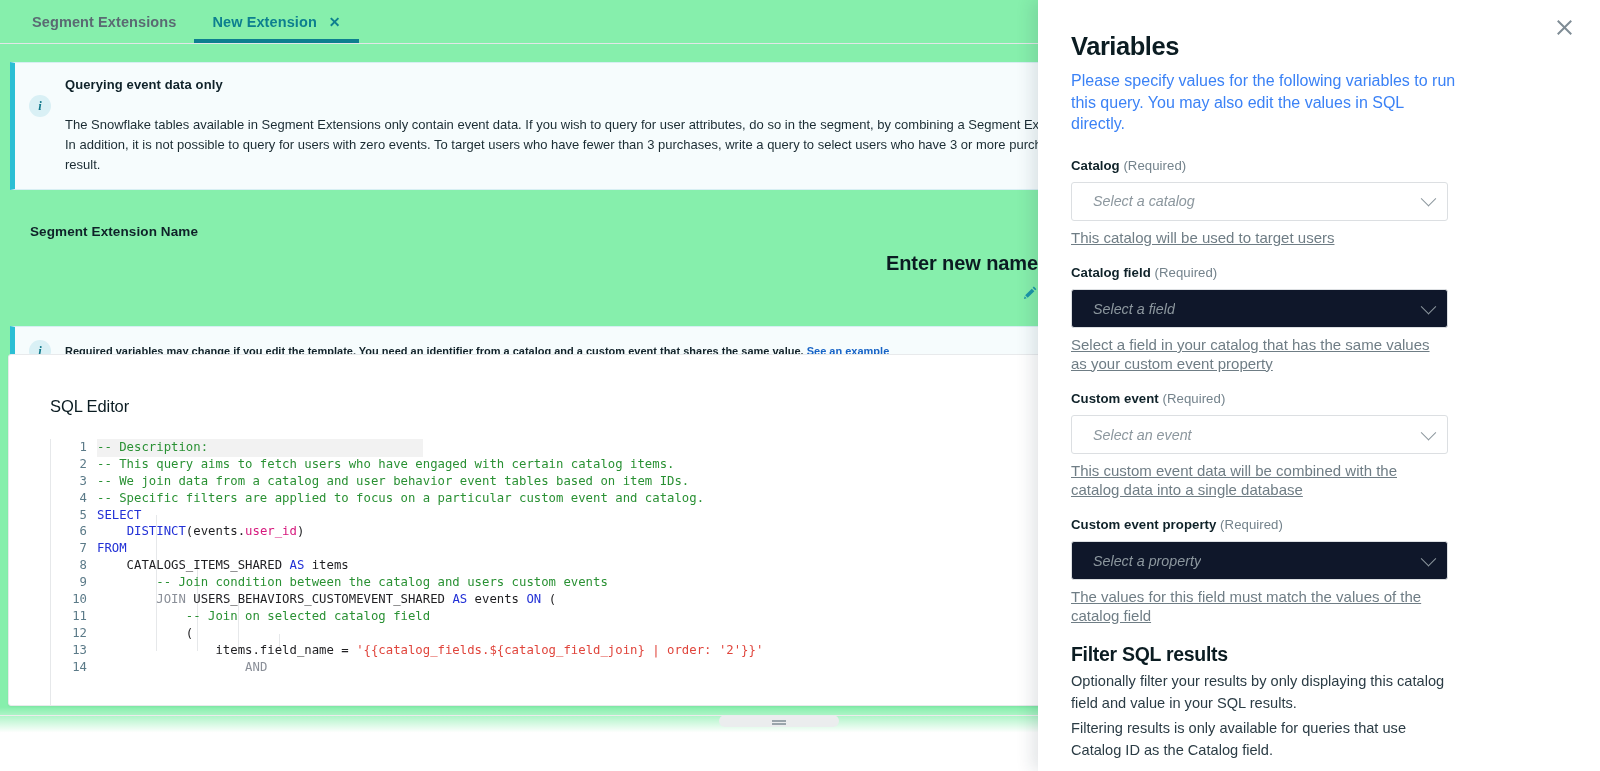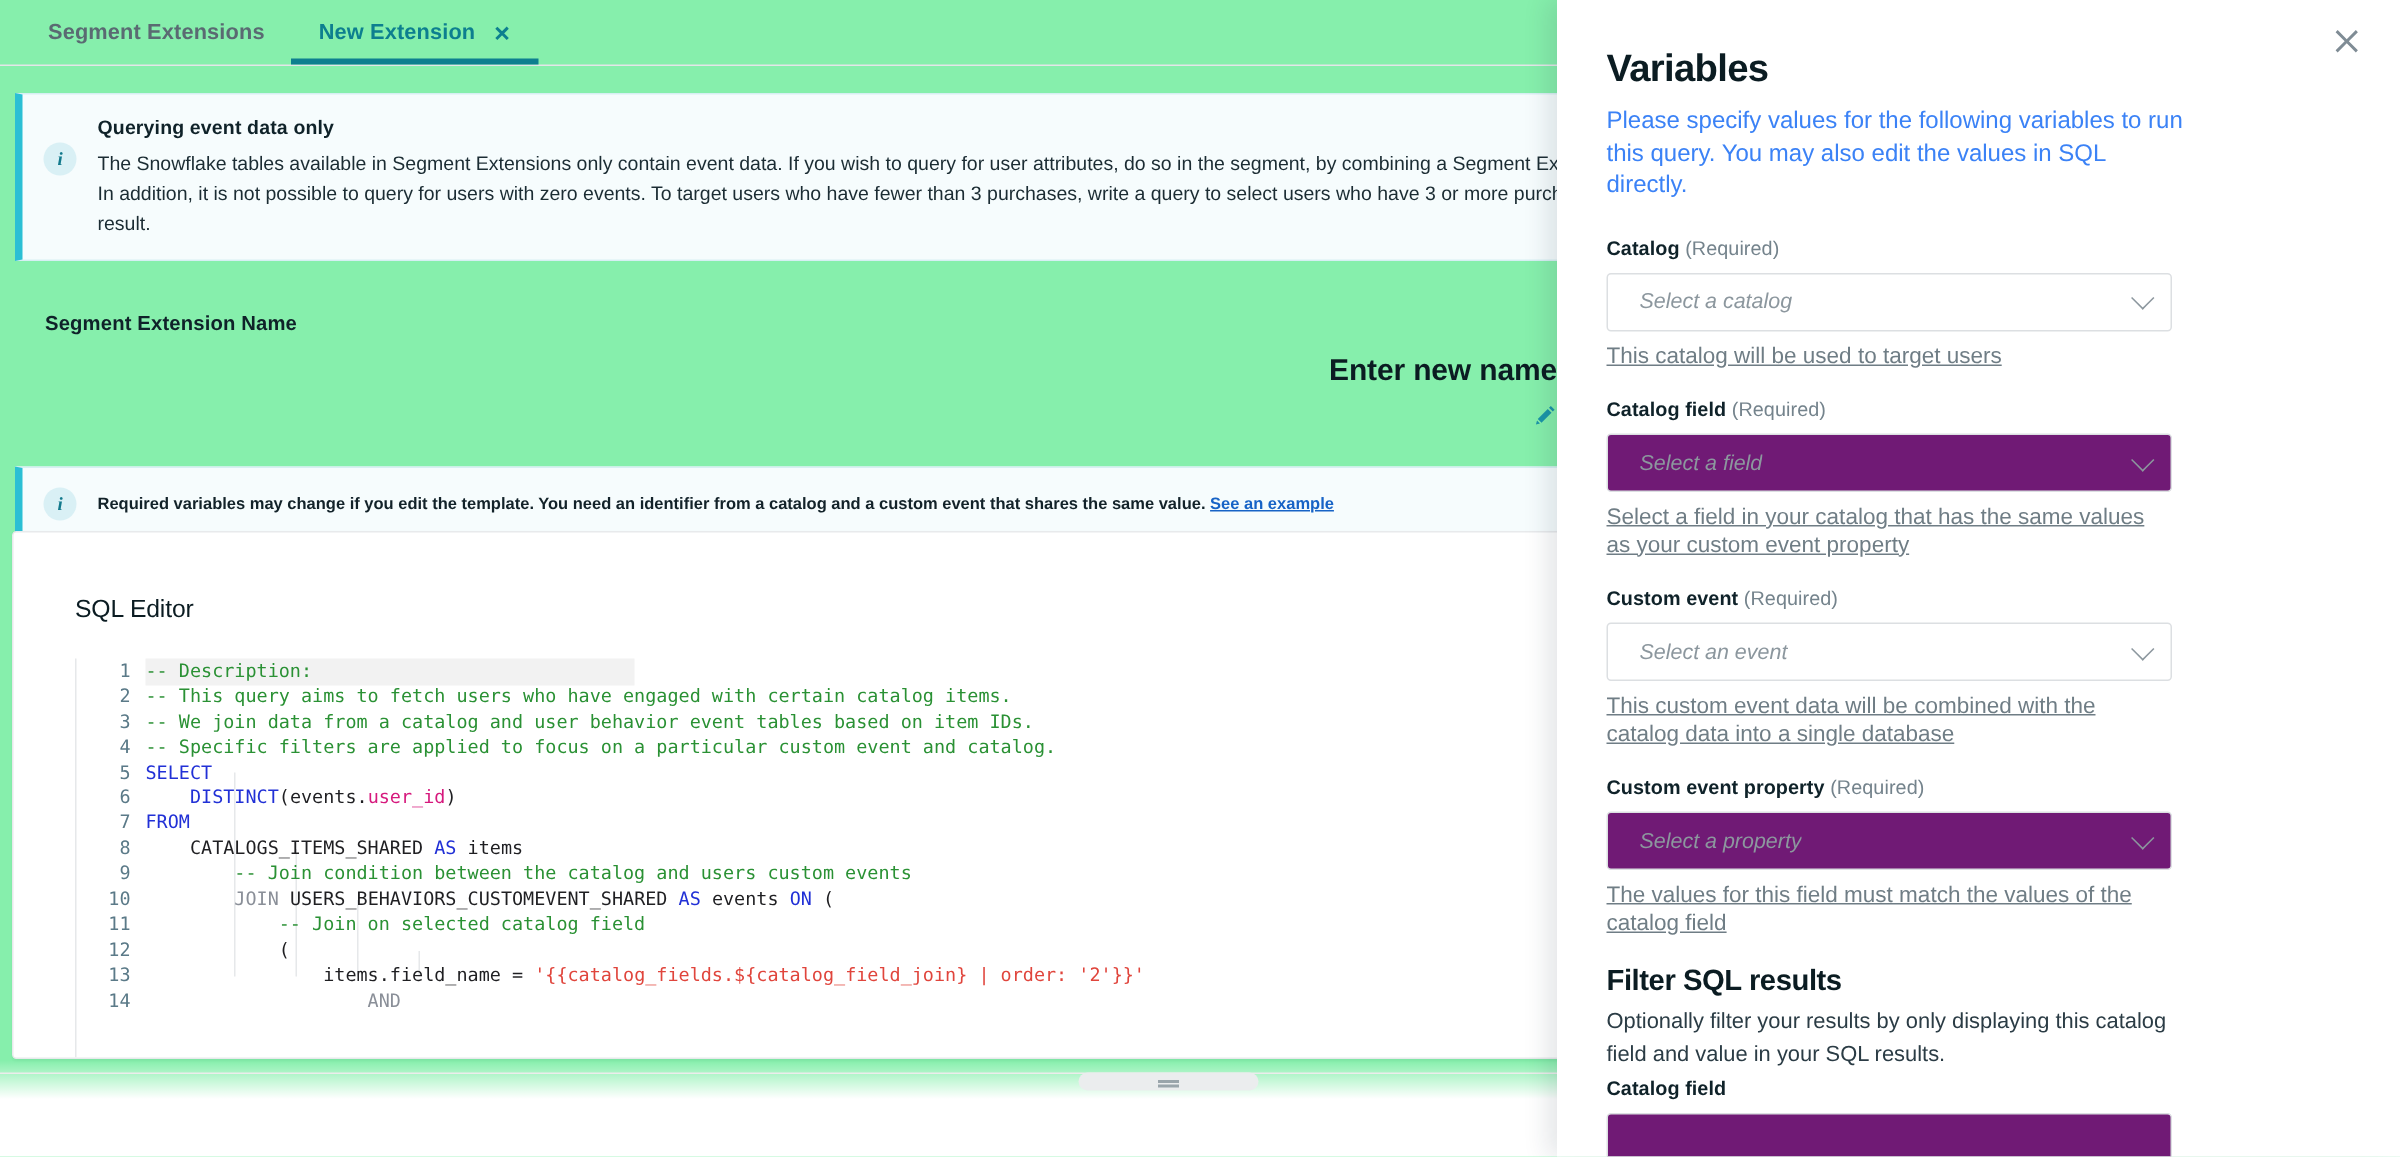--- a/index.html
+++ b/index.html
@@ -70,21 +70,21 @@
     background: #d9f0f5;
     color: #12798c;
     font-size: 12.5px; font-weight: 700; font-style: italic;
     display: flex; align-items: center; justify-content: center;
     font-family: "Liberation Serif", serif;
     margin-right: 14px;
   }
   .banner-body { flex: 1 1 auto; min-width: 0; }
   .banner-title {
     font-size: 13px; font-weight: 700; color: #0f2229;
-    margin-bottom: 7px; letter-spacing: .1px;
+    margin-bottom: 23px; letter-spacing: .1px;
   }
   .banner-p {
     font-size: 13px; color: #1b2c33; line-height: 20px;
     white-space: nowrap;
   }
 
   .banner--tall { top: 0; align-items: flex-start; }
   .banner--tall .ico { margin-top: 18px; }
 
   .banner--short {
@@ -229,21 +229,21 @@
     position: relative;
     width: 377px; height: 39px;
     border: 1px solid #dcdfe2;
     border-radius: 3px;
     background: #ffffff;
     display: flex; align-items: center;
     padding: 0 36px 0 21px;
     cursor: pointer;
   }
   .select.disabled {
-    background: #701a75;
+    background: #0f172a;
     border-color: #dcdfe2;
     cursor: default;
   }
   .select .ph {
     font-size: 14.3px; font-style: italic; color: #8c979e;
     white-space: nowrap; overflow: hidden; text-overflow: ellipsis;
   }
   .select .chev {
     position: absolute; right: 13px; top: 50%;
     width: 11px; height: 11px;
@@ -374,20 +374,21 @@
             <div class="select disabled">
               <span class="ph">Select a property</span>
               <span class="chev"></span>
             </div>
             <div class="help">The values for this field must match the values of the catalog field</div>
           </div>
         </div>
 
       <div class="section-title">Filter SQL results</div>
       <div class="section-p">Optionally filter your results by only displaying this catalog field and value in your SQL results.</div>
+      <div class="section-p last">Filtering results is only available for queries that use Catalog ID as the Catalog field.</div>
 
       <div class="field">
         <div class="field-label">
           <b>Catalog field</b>
         </div>
         <div class="select disabled">
           
           
         </div>
       </div>

